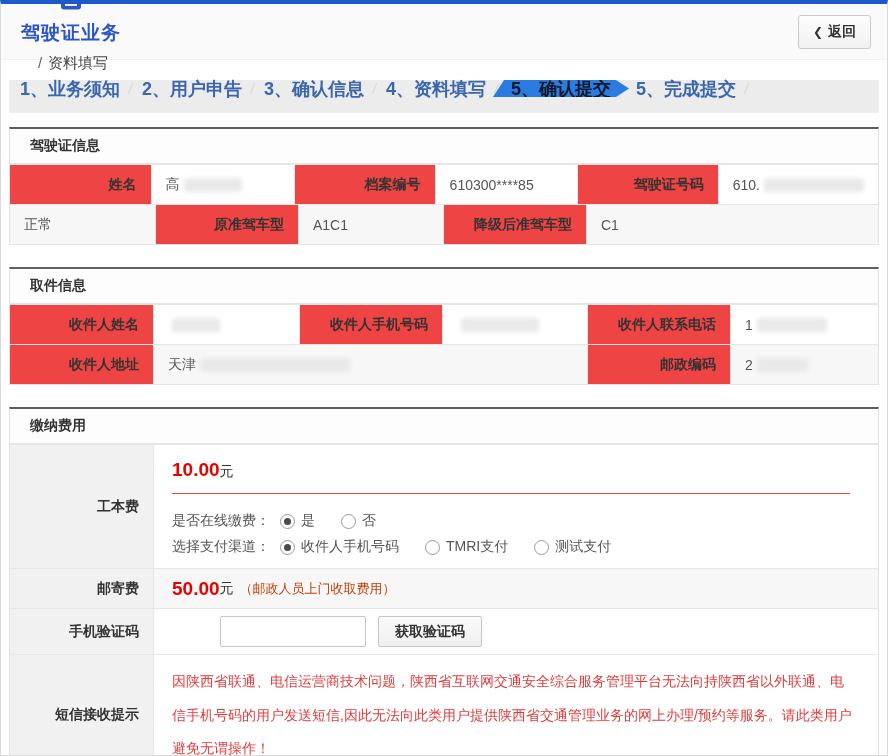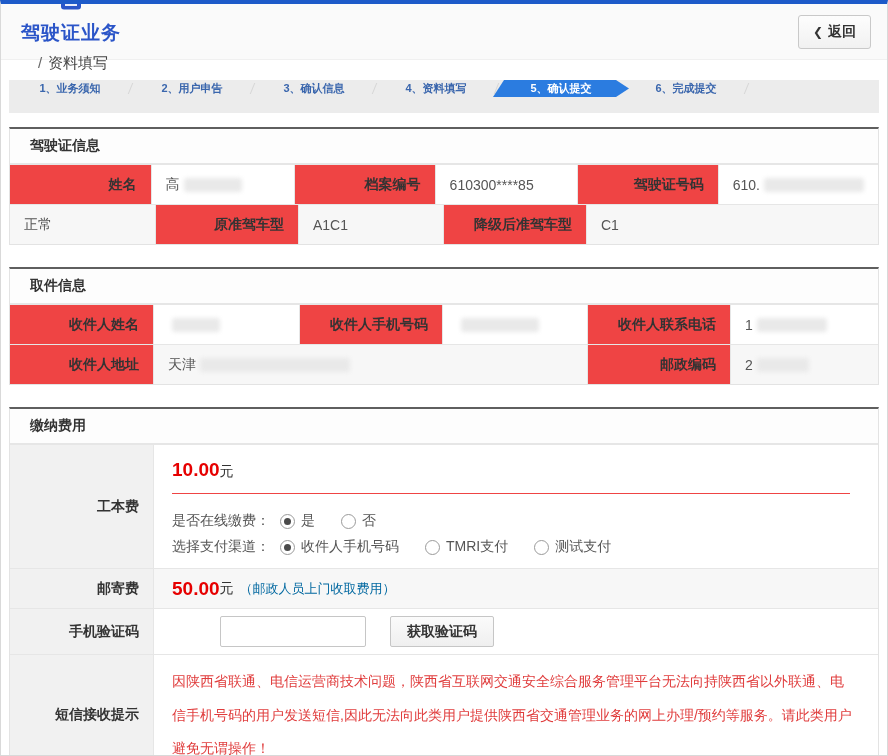--- a/index.html
+++ b/index.html
@@ -27,28 +27,28 @@
     padding:7px 14px; font-size:14px; color:#333; font-weight:bold;
   }
   .back-btn .chev { font-size:12px; color:#333; }
 
   
   .tabbar {
     margin:20px 8px 0 8px; height:33px; background:#ececec; display:flex; position:relative;
   }
   .tab {
     width:122px; height:17px; display:flex; align-items:center; justify-content:center;
-    font-size:11px; font-weight:bold; color:#3a66ad; position:relative; cursor:pointer;
+    font-size:18px; font-weight:bold; color:#3a66ad; position:relative; cursor:pointer;
   }
   .tab:not(.active):not(:last-of-type)::after {
     content:""; position:absolute; right:0; top:3px; bottom:3px; width:1px;
     background:#d6d6d6; transform:skewX(-22deg);
   }
   .tab.active {
-    background:#2b7ce0; color:#ffffff;
+    background:#2b7ce0; color:#0f172a;
     clip-path:polygon(11px 0%, calc(100% - 13px) 0%, 100% 50%, calc(100% - 13px) 100%, 0% 100%);
     width:136px; margin:0 -4px;
   }
   .tab-rest { flex:1; }
 
   
   .section {
     margin:14px 8px 0 8px; border:1px solid #e3e3e3; border-top:2px solid #5f5f5f; background:#fff;
   }
   .section + .section { margin-top:22px; }
@@ -75,28 +75,28 @@
   .amount { color:#e60000; font-weight:bold; font-size:19px; }
   .amount-unit { color:#333; font-size:14px; font-weight:normal; }
   .fee-amount-line { padding:14px 0 12px 0; border-bottom:1px solid #ef4444; margin-right:10px; }
   .fee-options { padding:10px 0 12px 0; }
   .opt-line { display:flex; align-items:center; margin-top:8px; color:#555; }
   .opt-line .opt-cap { margin-right:10px; }
   .radio { display:inline-flex; align-items:center; gap:6px; margin-right:26px; cursor:pointer; }
   .radio-circle { width:15px; height:15px; border:1px solid #9a9a9a; border-radius:50%; background:#fff; position:relative; flex:0 0 auto; }
   .radio.checked .radio-circle::after { content:""; position:absolute; left:3px; top:3px; right:3px; bottom:3px; background:#4a4a4a; border-radius:50%; }
   .postage-row { min-height:40px; }
-  .postage-note { color:#0369a1; font-size:13px; margin-left:6px; }
+  .postage-note { color:#c2410c; font-size:13px; margin-left:6px; }
   .captcha-row { min-height:46px;gap:48px; }
   .captcha-input {
     width:146px; height:31px; border:1px solid #c6c6c6; border-radius:2px; padding:0 8px;
     font-size:14px; color:#333; background:#fff; outline:none;
   }
   .captcha-btn {
-    margin-left:24px; height:31px; padding:0 16px; background:linear-gradient(#fbfbfb,#efefef);
+    margin-left:12px; height:31px; padding:0 16px; background:linear-gradient(#fbfbfb,#efefef);
     border:1px solid #c6c6c6; border-radius:2px; font-size:14px; color:#333; font-weight:bold; cursor:pointer;
   }
   .sms-row { min-height:76px; }
   .sms-text { color:#e03c3c; font-size:14px; line-height:2.4; padding:10px 4px 10px 0; }
 </style>
 </head>
 <body>
 
 <div class="page">
 
@@ -120,21 +120,21 @@
       <span>返回</span>
     </div>
   </div>
 
   <div class="tabbar">
     <div class="tab">1、业务须知</div>
     <div class="tab">2、用户申告</div>
     <div class="tab">3、确认信息</div>
     <div class="tab">4、资料填写</div>
     <div class="tab active">5、确认提交</div>
-    <div class="tab">6、完成提交</div>
+    <div class="tab">5、完成提交</div>
     <div class="tab-rest"></div>
   </div>
 
   <div class="section">
     <div class="section-title">驾驶证信息</div>
     <div class="trow">
       <div class="cell lbl c1">姓名</div>
       <div class="cell val c2">
         <span>高</span>
           <span class="blur" style="width:58px"></span>

